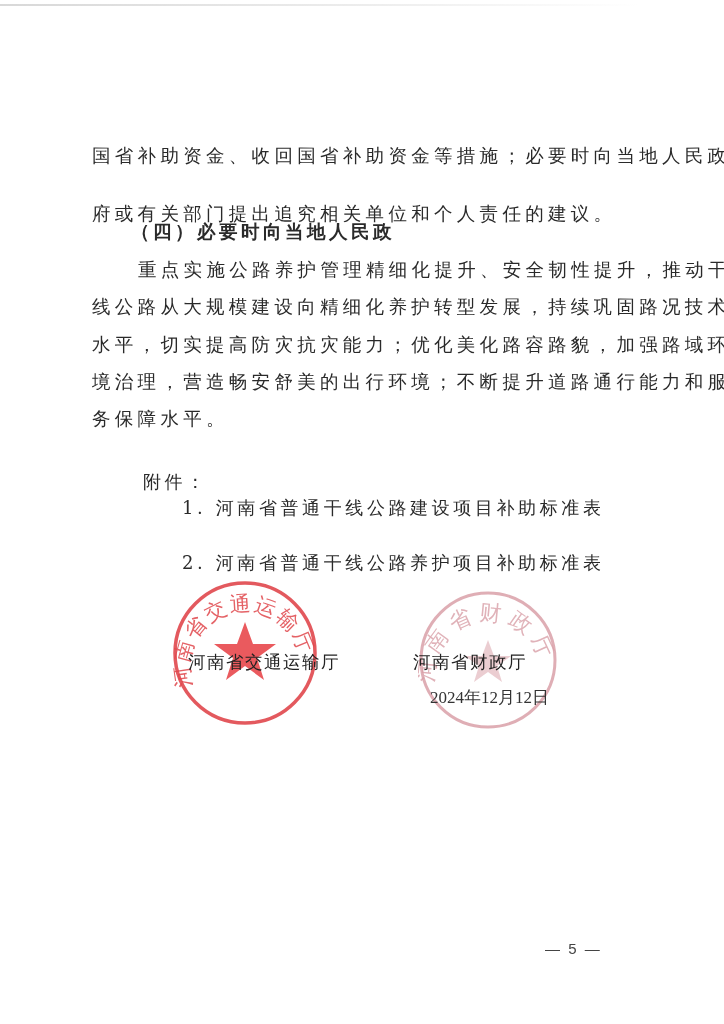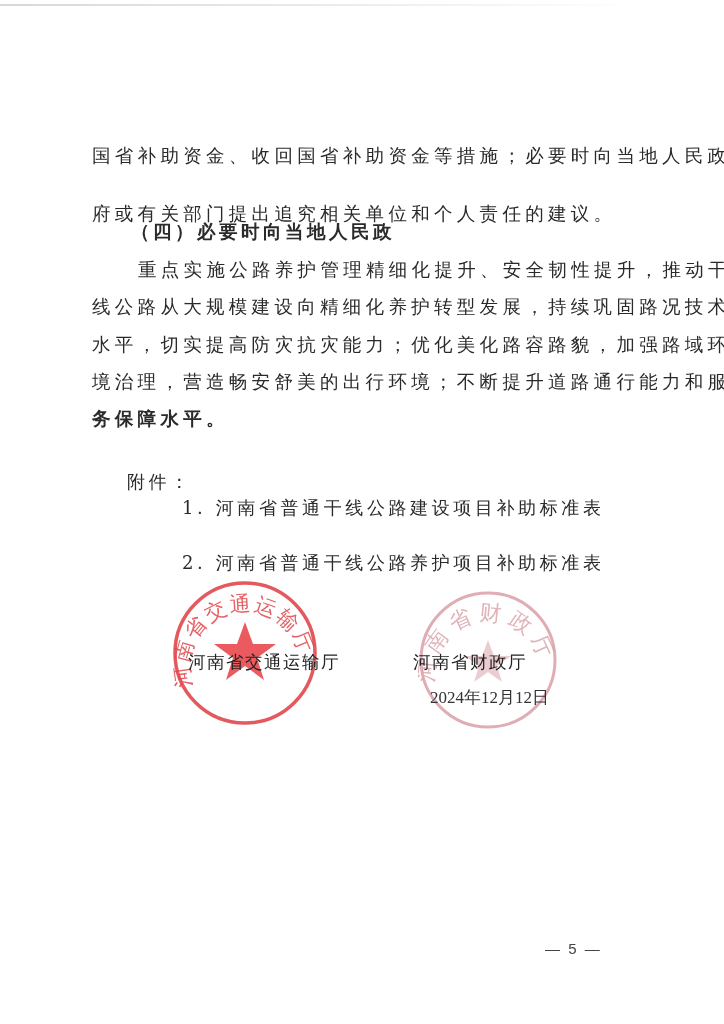--- a/index.html
+++ b/index.html
@@ -27,23 +27,23 @@
 
 <div class="line" style="top:144px;">国省补助资金、收回国省补助资金等措施；必要时向当地人民政</div>
 <div class="line" style="top:187px;margin-top:15px;">府或有关部门提出追究相关单位和个人责任的建议。</div>
 
 <div class="line heading" style="top:220px;">（四）必要时向当地人民政</div>
 
 <div class="line indent" style="top:258px;">重点实施公路养护管理精细化提升、安全韧性提升，推动干</div>
 <div class="line" style="top:295px;">线公路从大规模建设向精细化养护转型发展，持续巩固路况技术</div>
 <div class="line" style="top:333px;">水平，切实提高防灾抗灾能力；优化美化路容路貌，加强路域环</div>
 <div class="line" style="top:370px;">境治理，营造畅安舒美的出行环境；不断提升道路通行能力和服</div>
-<div class="line" style="top:407px;font-weight:bold;">务保障水平。</div>
+<div class="line" style="top:407px;">务保障水平。</div>
 
-<div class="line attach" style="left:127px; top:470px;">附件：</div>
+<div class="line attach" style="left:143px; top:470px;">附件：</div>
 <div class="line attach" style="left:182px; top:496px;">1. 河南省普通干线公路建设项目补助标准表</div>
 <div class="line attach" style="left:182px; top:507px;margin-top:44px;">2. 河南省普通干线公路养护项目补助标准表</div>
 
 <div class="seal" style="left:172px; top:580px; width:146px; height:146px;">
   <svg width="146" height="146" viewBox="0 0 146 146">
     <circle cx="73" cy="73" r="70" fill="none" stroke="#e0474c" stroke-width="3.5" opacity="0.9"></circle>
     <path id="arcL" d="M 22 110 A 56 56 0 1 1 124 110" fill="none"></path>
     <text font-size="21" fill="#e0474c" opacity="0.85" font-family="DejaVu Sans, sans-serif" letter-spacing="2">
       <textPath href="#arcL" startOffset="2%">河南省交通运输厅</textPath>
     </text>

